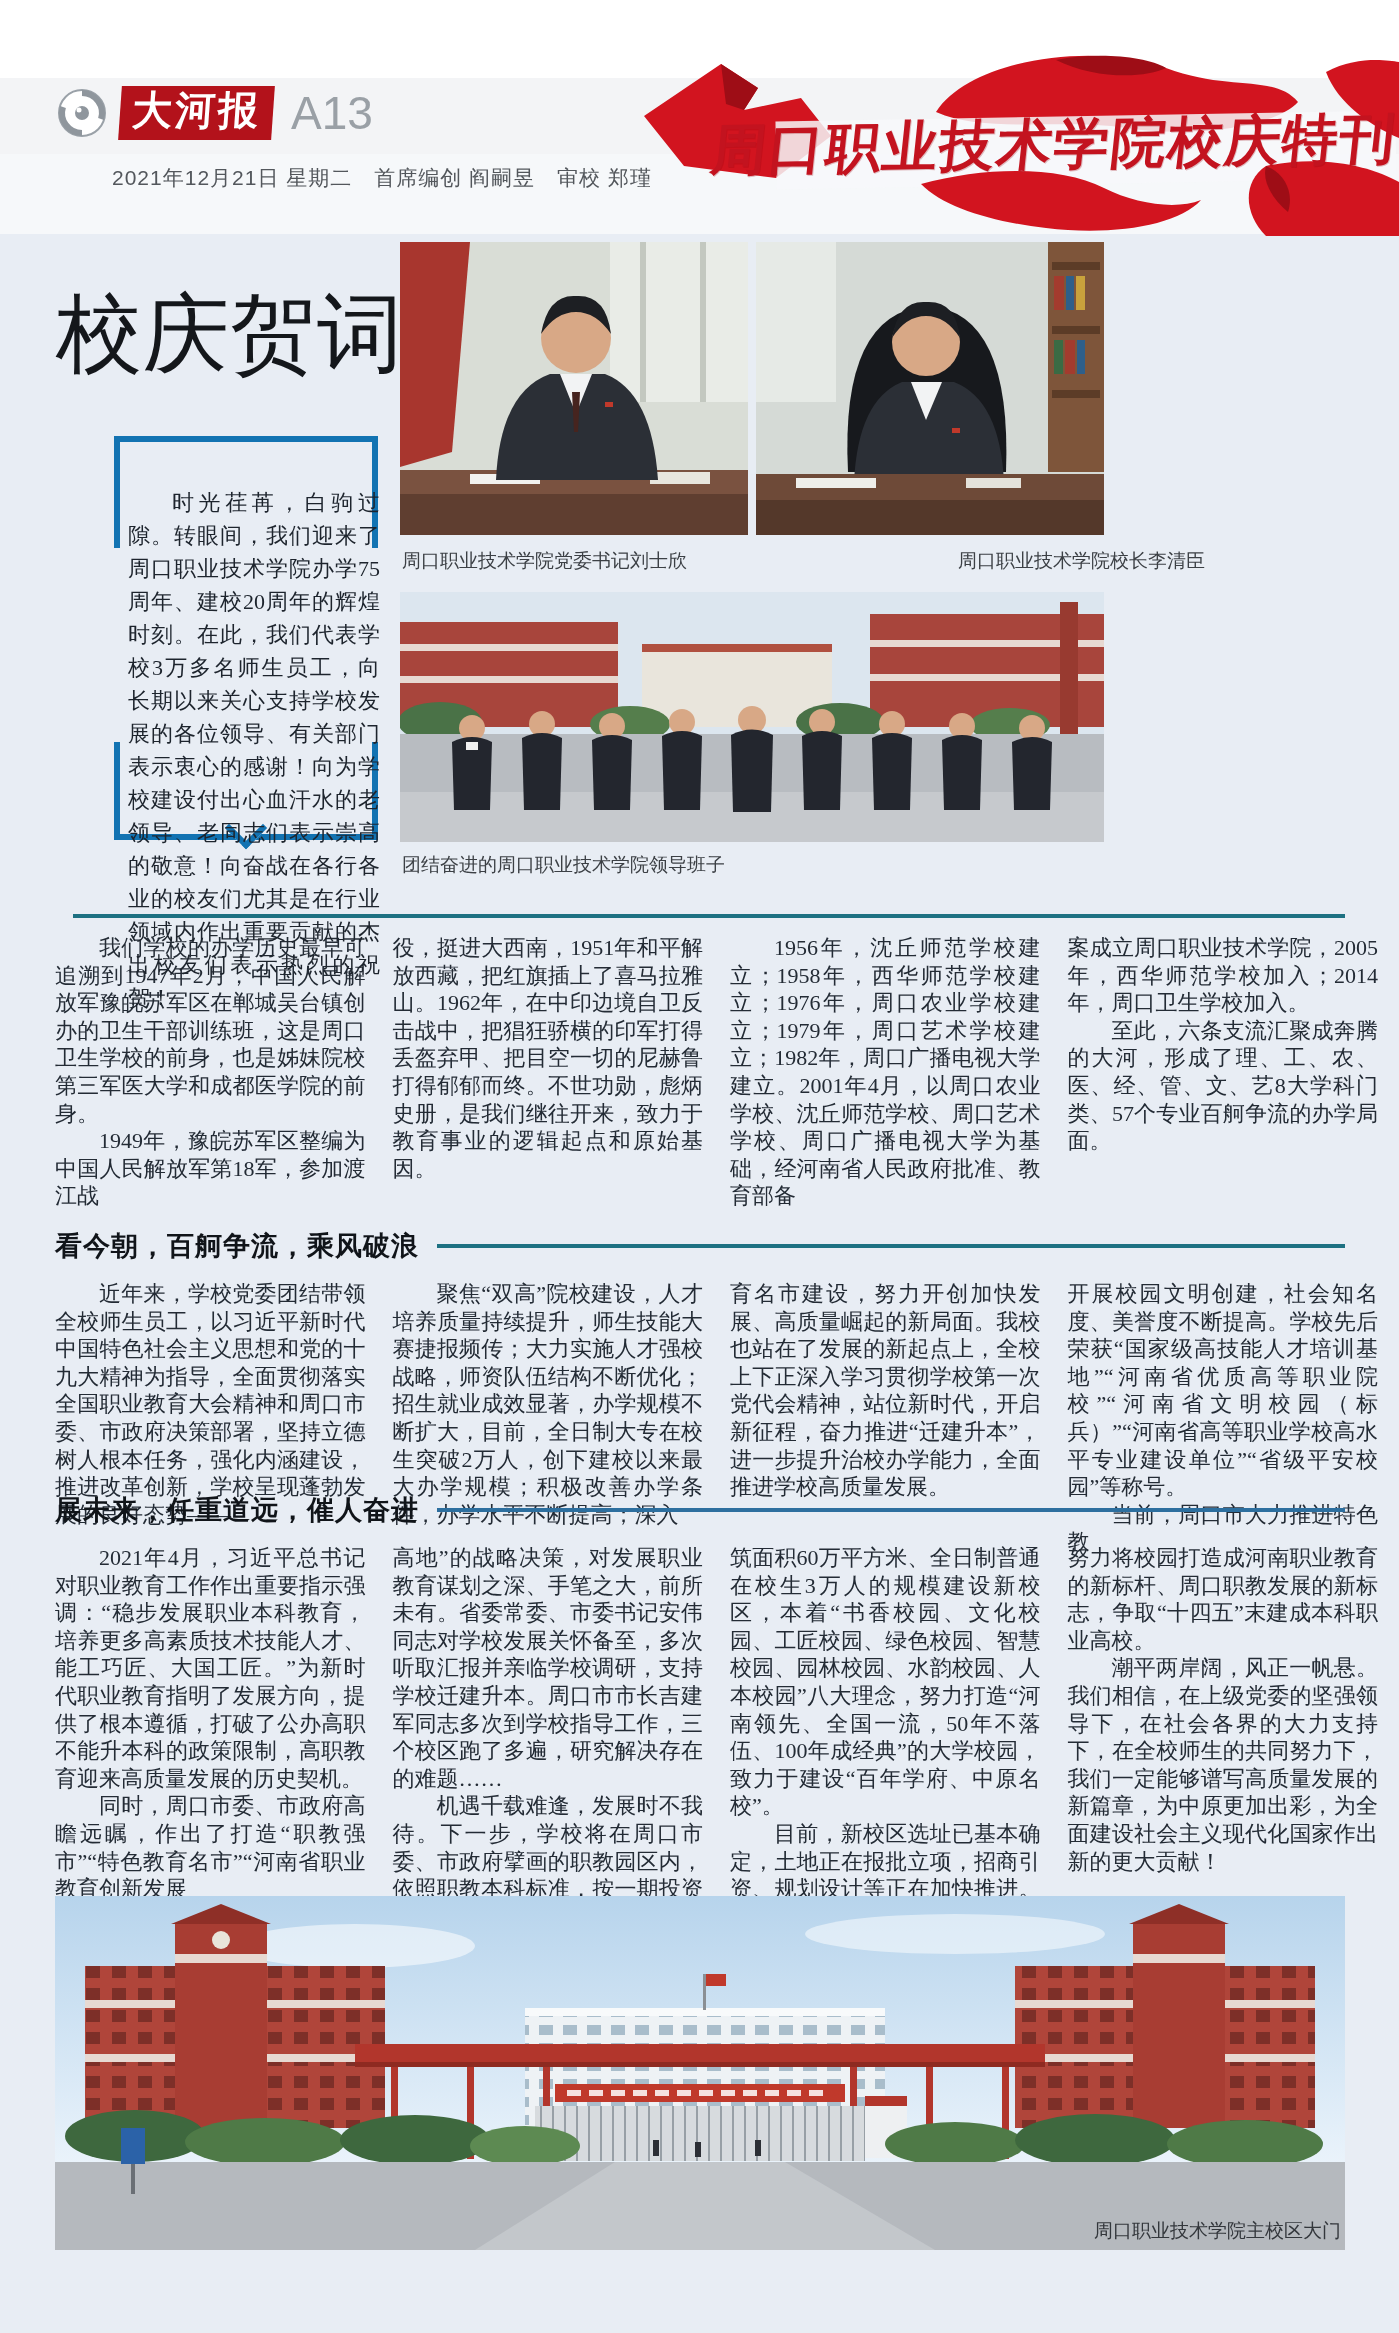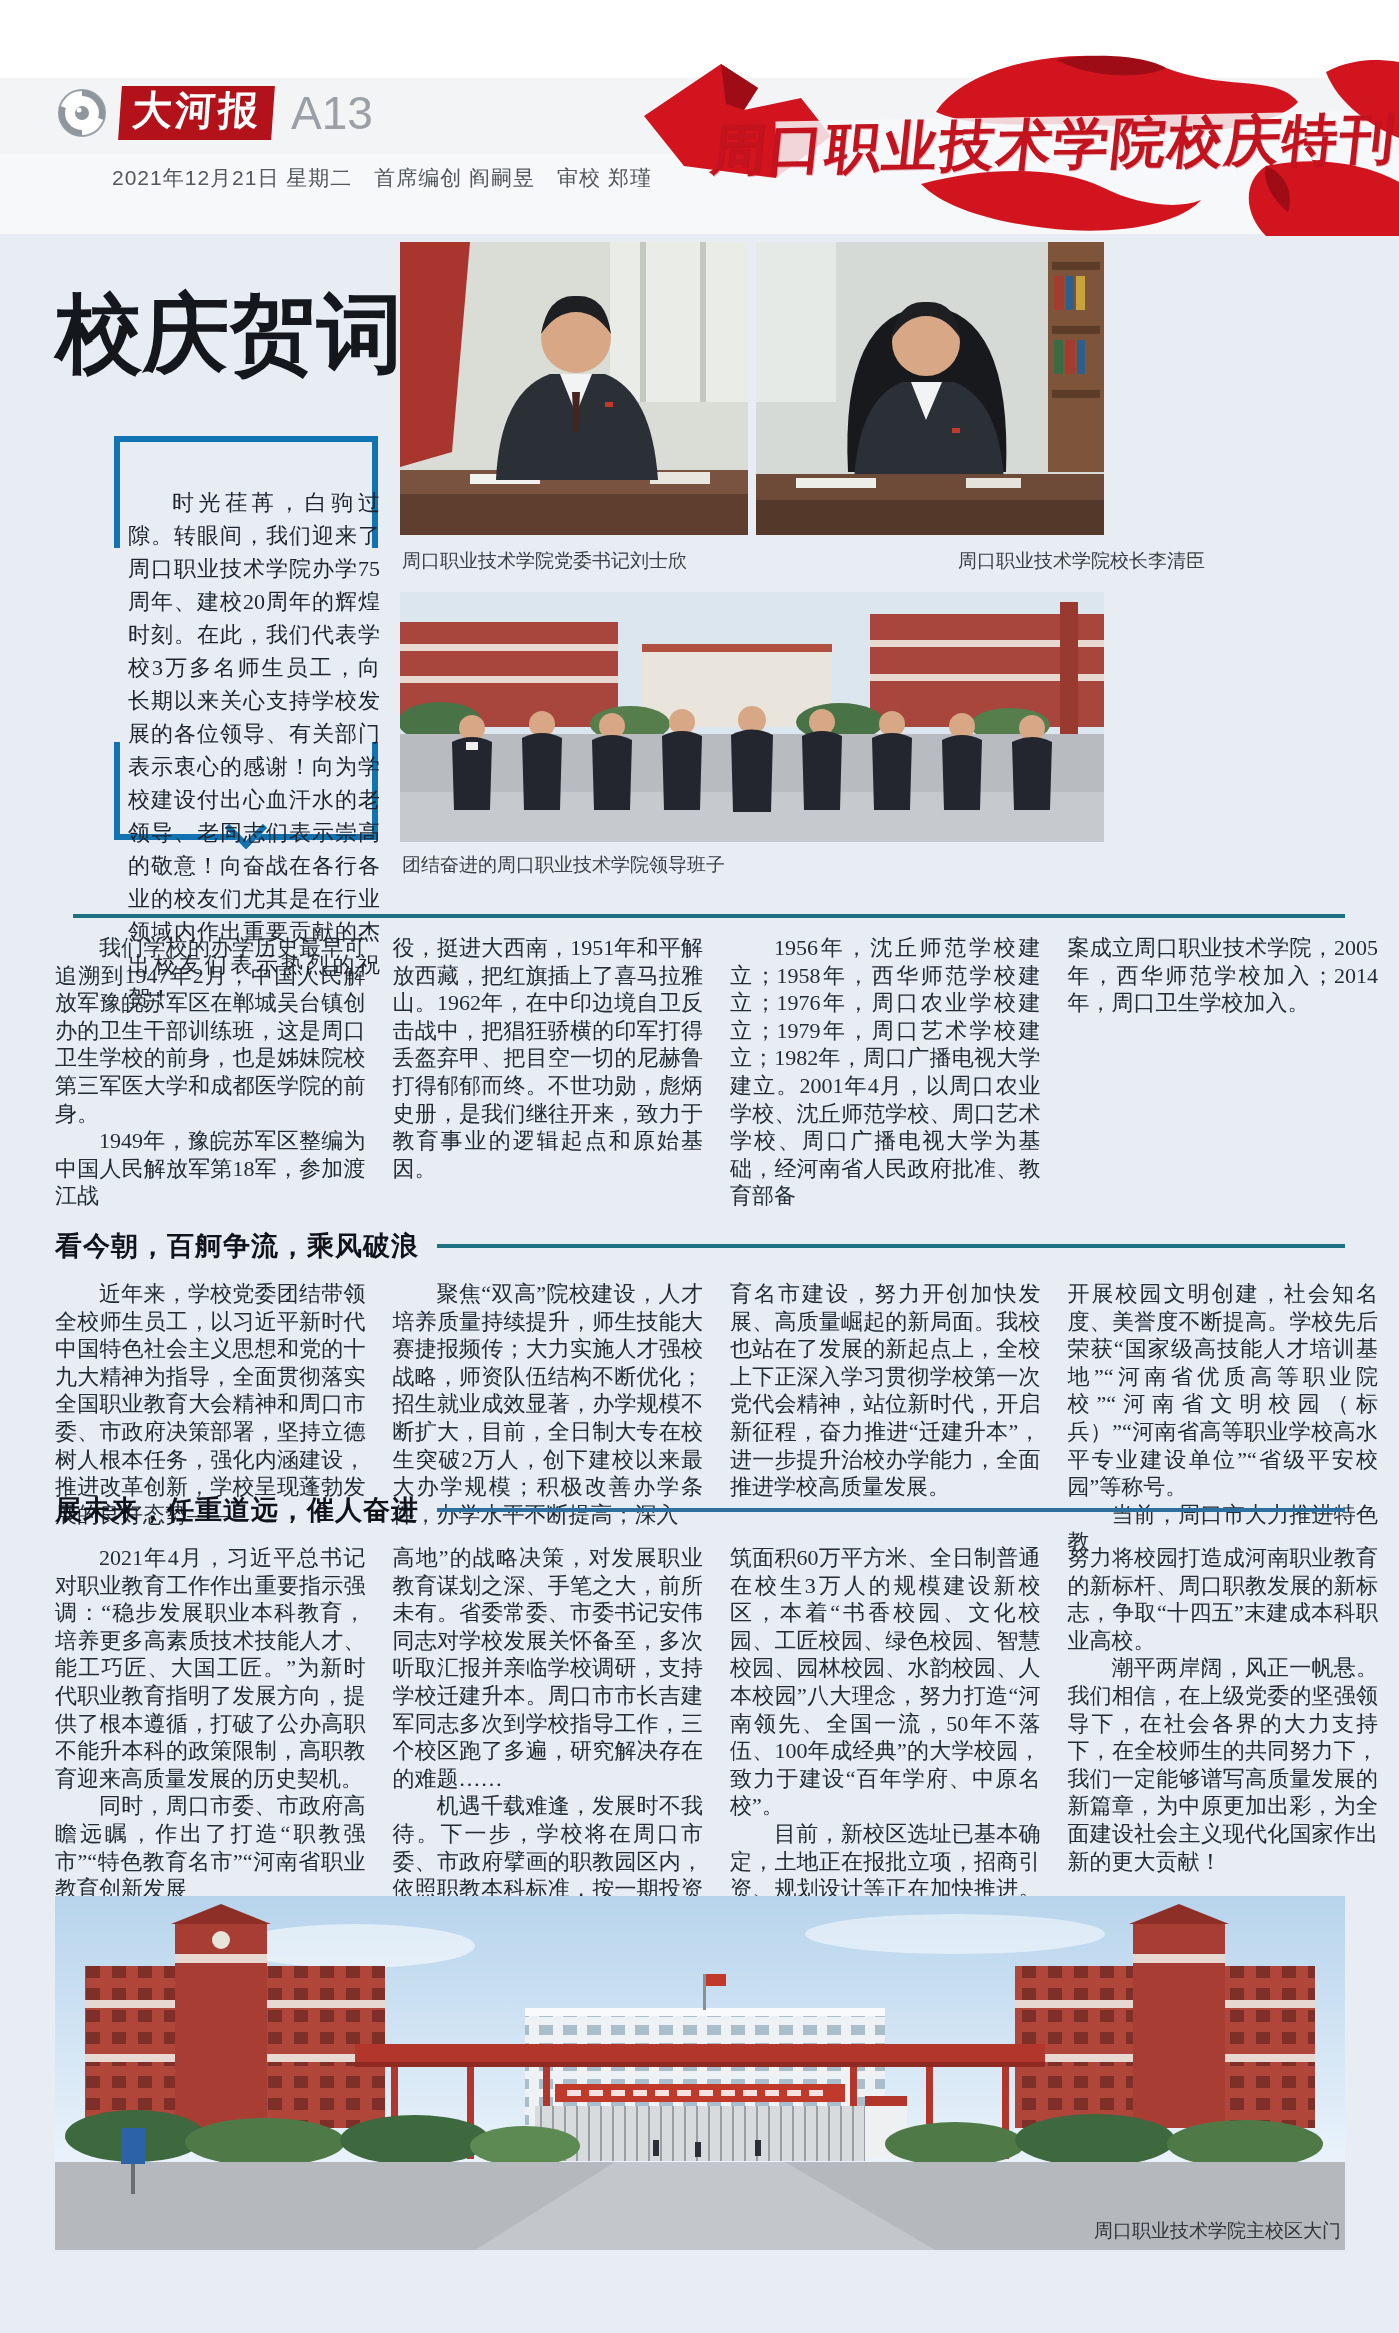--- a/index.html
+++ b/index.html
@@ -16,21 +16,21 @@
               font-family:"Liberation Serif",serif;}
   .page-num{font-family:"Liberation Sans",sans-serif;font-size:46px;color:#9aa0a6;margin-left:6px;}
   .dateline{position:absolute;top:164px;left:112px;font-family:"Liberation Sans",sans-serif;
             font-size:21px;color:#53575c;z-index:5;letter-spacing:1px;}
   .ribbon-wrap{position:absolute;left:626px;top:16px;width:773px;height:220px;z-index:4;}
   .ribbon-wrap svg{position:absolute;left:0;top:0;}
   .banner-title{position:absolute;left:86px;top:92px;width:690px;font-size:55px;font-weight:bold;
                 color:#c3131f;transform:skewX(-7deg) rotate(-1deg);letter-spacing:2px;
                 font-family:"Liberation Serif",serif;white-space:nowrap;text-shadow:1px 1px 0 rgba(150,0,10,.25);}
   
-  .headline{position:absolute;left:56px;top:276px;font-size:86px;font-weight:700;color:#14171b;
+  .headline{position:absolute;left:56px;top:276px;font-size:86px;font-weight:400;color:#14171b;
             letter-spacing:1px;font-family:"Liberation Serif",serif;z-index:3;}
   .quote-top{position:absolute;left:114px;top:436px;width:264px;height:112px;box-sizing:border-box;
              border:6px solid #1273b2;border-bottom:none;}
   .quote-bottom{position:absolute;left:114px;top:742px;width:264px;height:98px;box-sizing:border-box;
              border:6px solid #1273b2;border-top:none;}
   .v-notch{position:absolute;left:calc(50% - 15px);top:calc(100% - 21px);width:30px;height:30px;
            box-sizing:border-box;border-right:6px solid #1273b2;border-bottom:6px solid #1273b2;
            transform:rotate(45deg);background:#e8edf4;}
   .intro{position:absolute;left:128px;top:486px;width:252px;font-size:22px;line-height:33px;
          text-align:justify;color:#1d242d;z-index:2;}
@@ -210,20 +210,21 @@
             <p class="para indent">1949年，豫皖苏军区整编为中国人民解放军第18军，参加渡江战</p>
           </div>
           <div class="col">
             <p class="para">役，挺进大西南，1951年和平解放西藏，把红旗插上了喜马拉雅山。1962年，在中印边境自卫反击战中，把猖狂骄横的印军打得丢盔弃甲、把目空一切的尼赫鲁打得郁郁而终。不世功勋，彪炳史册，是我们继往开来，致力于教育事业的逻辑起点和原始基因。</p>
           </div>
           <div class="col">
             <p class="para indent">1956年，沈丘师范学校建立；1958年，西华师范学校建立；1976年，周口农业学校建立；1979年，周口艺术学校建立；1982年，周口广播电视大学建立。2001年4月，以周口农业学校、沈丘师范学校、周口艺术学校、周口广播电视大学为基础，经河南省人民政府批准、教育部备</p>
           </div>
           <div class="col">
             <p class="para">案成立周口职业技术学院，2005年，西华师范学校加入；2014年，周口卫生学校加入。</p>
+            <p class="para indent">至此，六条支流汇聚成奔腾的大河，形成了理、工、农、医、经、管、文、艺8大学科门类、57个专业百舸争流的办学局面。</p>
           </div>
         </div>
       </div>
       <div class="sec sec1">
         <div class="sec-head">
           <h2 class="sec-title">看今朝，百舸争流，乘风破浪</h2>
           <div class="rule"></div>
         </div>
         <div class="sec-cols">
           <div class="col">

